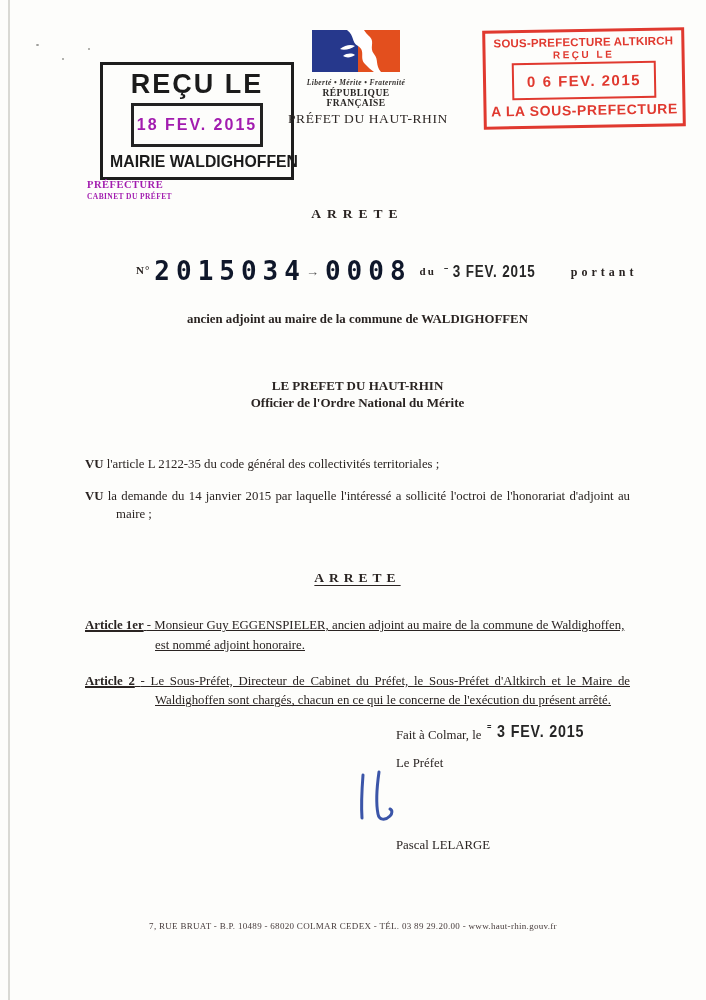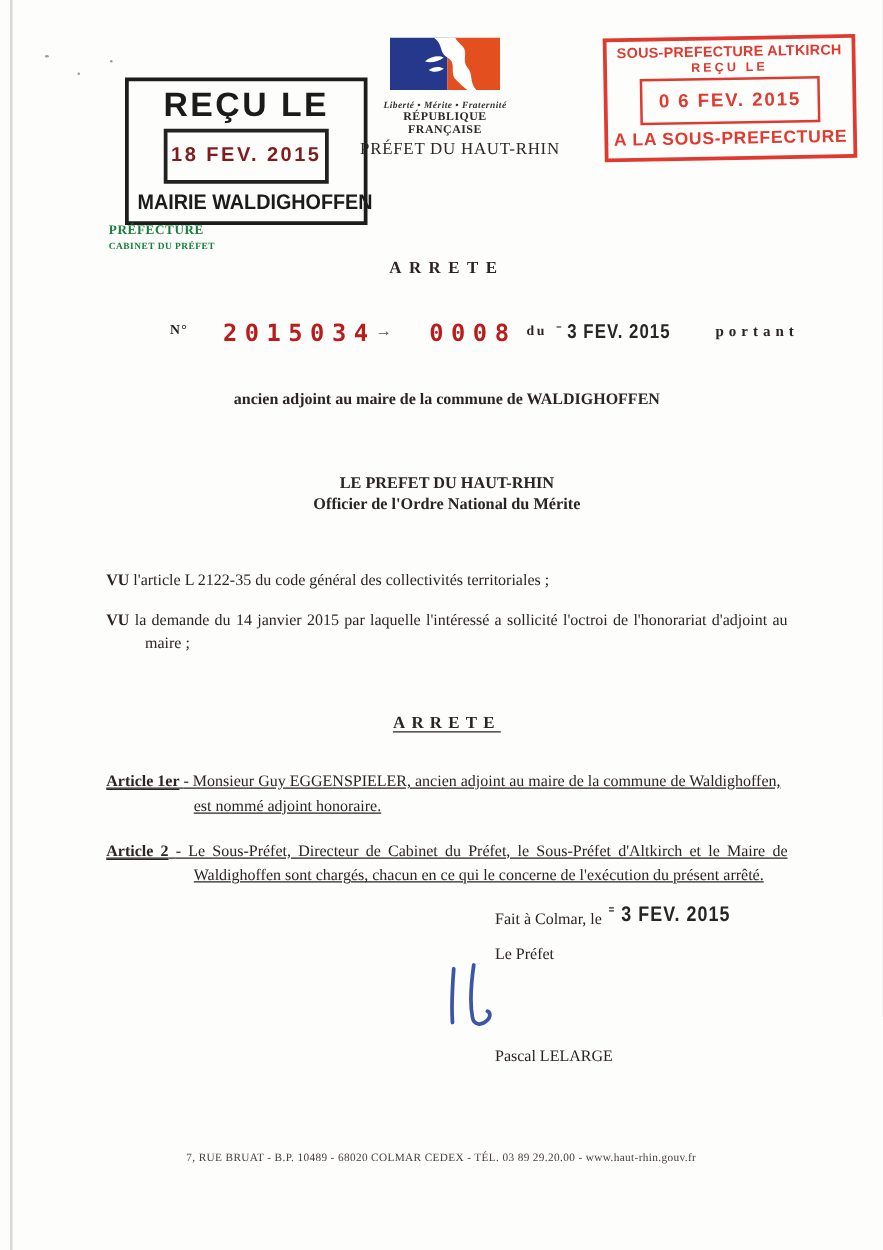--- a/index.html
+++ b/index.html
@@ -20,21 +20,21 @@
   .stamp-mairie{
     position:absolute;left:100px;top:62px;width:188px;height:112px;
     border:3px solid #1d1d1d;text-align:center;
     font-family:"Liberation Sans", sans-serif;color:#1b1b1b;
   }
   .stamp-mairie .l1{font-size:27px;font-weight:800;letter-spacing:2px;margin-top:4px;}
   .stamp-mairie .datebox{
     width:126px;height:38px;margin:3px auto 0;border:3px solid #222;
     display:flex;align-items:center;justify-content:center;
   }
-  .stamp-mairie .date{font-size:16px;font-weight:700;letter-spacing:2px;color:#7f1d1d;}
+  .stamp-mairie .date{font-size:16px;font-weight:700;letter-spacing:2px;color:#a21caf;}
   .stamp-mairie .l3{font-size:17px;font-weight:800;margin-top:5px;display:inline-block;transform:scaleX(.93);white-space:nowrap;}
 
   
   .logo{position:absolute;left:303px;top:30px;width:106px;text-align:center;}
   .logo .motto{font-size:7.5px;font-style:italic;font-weight:700;letter-spacing:.4px;margin-top:2px;color:#33302e;}
   .logo .republic{font-size:9.5px;font-weight:700;letter-spacing:.4px;margin-top:1px;color:#2b2826;}
   .prefet-line{position:absolute;left:288px;top:111px;font-size:13.5px;letter-spacing:.6px;color:#2e2826;}
 
   
   .stamp-red{
@@ -42,34 +42,34 @@
     border:3px solid #e0392f;color:#e0392f;text-align:center;
     font-family:"Liberation Sans", sans-serif;transform:rotate(-1deg);
   }
   .stamp-red .l1{font-size:11.5px;font-weight:700;letter-spacing:.2px;margin-top:4px;white-space:nowrap;}
   .stamp-red .l2{font-size:10px;font-weight:700;letter-spacing:2.5px;margin-top:1px;}
   .stamp-red .datebox{width:140px;height:33px;margin:2px auto 0;border:2px solid #e0392f;display:flex;align-items:center;justify-content:center;}
   .stamp-red .date{font-size:15px;font-weight:800;letter-spacing:1.5px;}
   .stamp-red .l4{font-size:14px;font-weight:700;letter-spacing:.6px;margin-top:3px;white-space:nowrap;}
 
   
-  .sender{position:absolute;left:87px;top:179px;color:#15803d;}
+  .sender{position:absolute;left:87px;top:179px;color:#a21caf;}
   .sender .s1{font-size:10.5px;font-weight:700;letter-spacing:.5px;}
   .sender .s2{font-size:7.5px;font-weight:700;letter-spacing:.4px;margin-top:2px;}
 
   
   .col{position:absolute;left:85px;width:545px;}
   .title-arrete{top:206px;text-align:center;font-weight:700;font-size:13.5px;letter-spacing:6px;}
   .title-arrete2{top:570px;text-align:center;font-weight:700;font-size:13.5px;letter-spacing:5px;}
   .title-arrete2 span{text-decoration:underline;text-underline-offset:3px;}
 
   
   .numline{position:absolute;left:136px;top:256px;white-space:nowrap;}
   .numline .no{font-size:11px;font-weight:700;letter-spacing:1px;vertical-align:6px;}
-  .numline .stampnum{font-family:"DejaVu Sans Mono", monospace;font-size:19px;font-weight:700;letter-spacing:6px;color:#b91c1c;margin-left:24px;}
+  .numline .stampnum{font-family:"DejaVu Sans Mono", monospace;font-size:26px;font-weight:700;letter-spacing:6px;color:#0f172a;}
   .numline .sep{font-size:13px;color:#555;vertical-align:4px;margin:0 2px 0 0;}
   .numline .du{font-size:11px;font-weight:700;letter-spacing:2px;vertical-align:5px;margin:0 4px;}
   .numline .datestamp{display:inline-block;transform:scaleX(.84);transform-origin:left;font-family:"Liberation Sans", sans-serif;font-size:16px;font-weight:700;letter-spacing:1px;vertical-align:3px;color:#262626;}
   .numline .prefix{font-size:9px;vertical-align:6px;letter-spacing:0;}
   .numline .portant{font-size:12px;font-weight:700;letter-spacing:4px;vertical-align:4px;margin-left:14px;}
 
   .subject{top:311px;text-align:center;font-weight:700;font-size:12.8px;line-height:1.3;}
   .heading{top:378px;text-align:center;font-weight:700;font-size:13px;line-height:1.28;}
 
   .recitals{top:455px;font-size:12.8px;}

